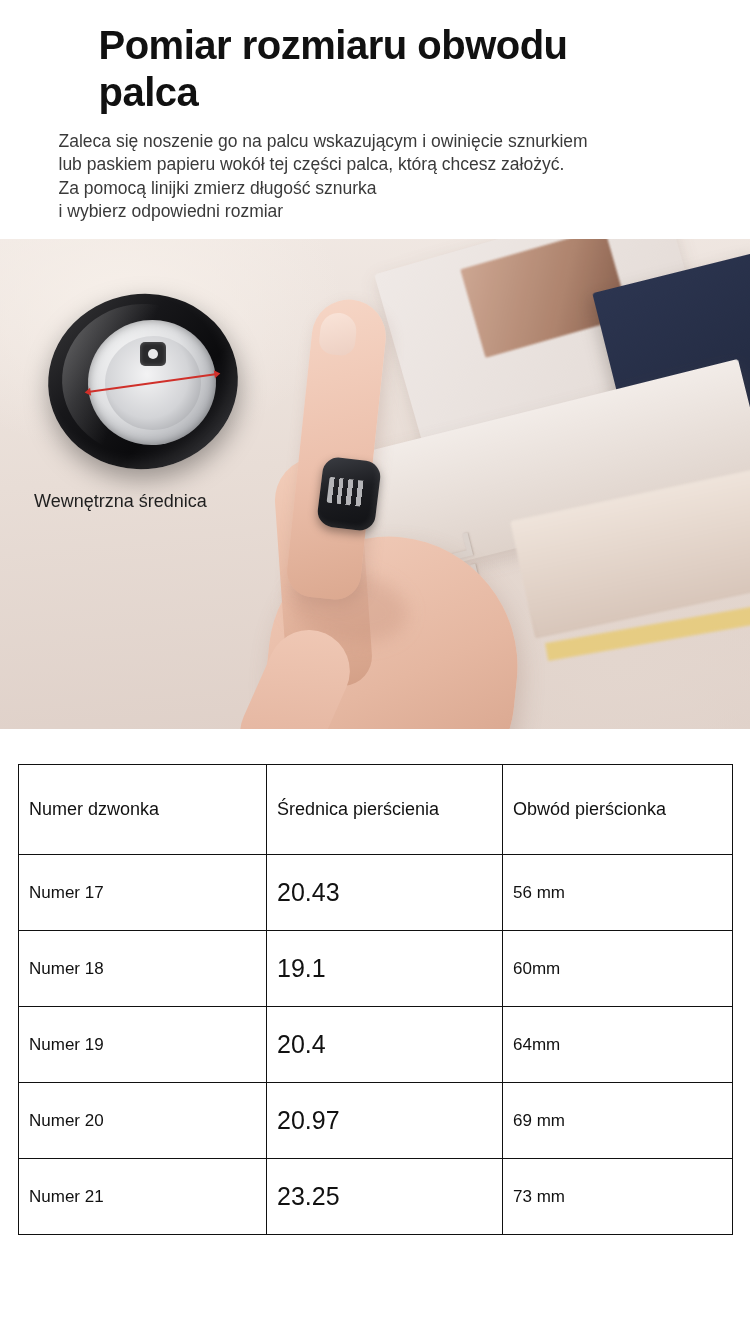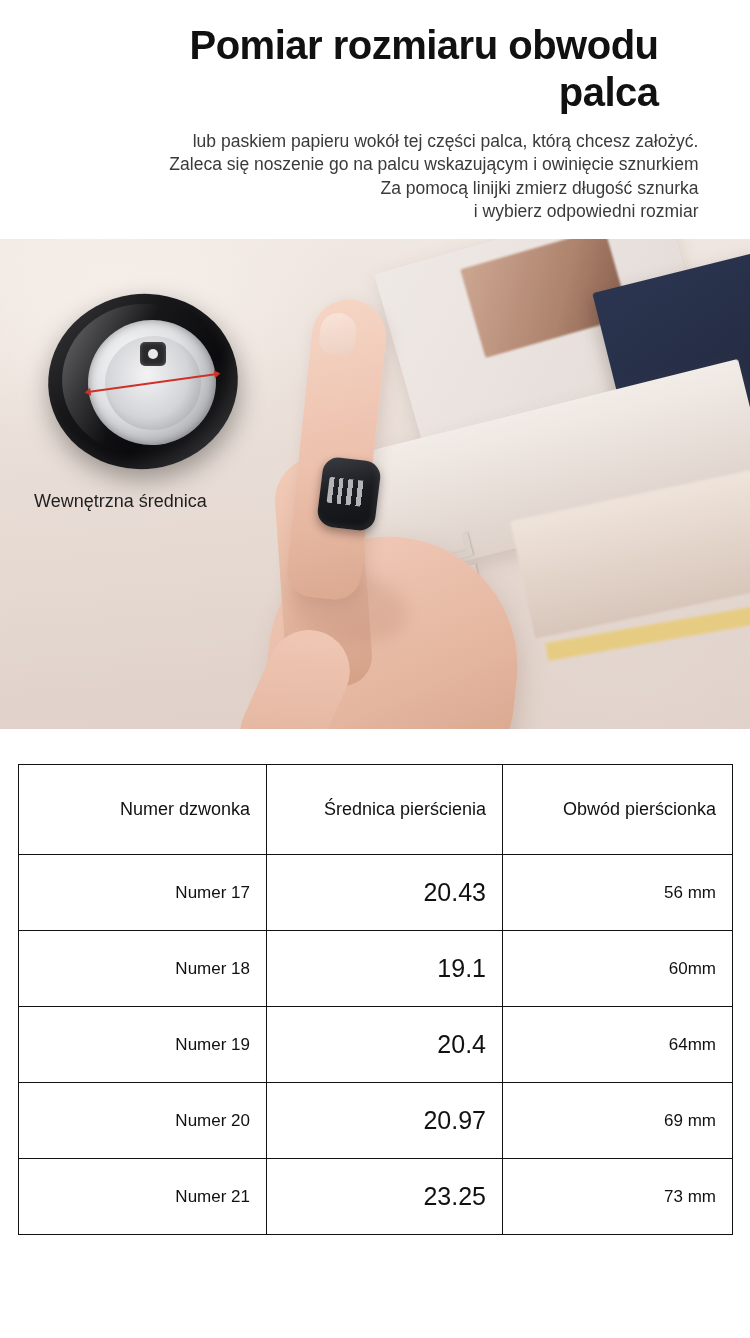--- a/index.html
+++ b/index.html
@@ -18,21 +18,21 @@
   }
   .page {
     width: 750px;
     height: 1338px;
     position: relative;
   }
 
   
   .header {
     padding: 22px 20px 0 27px;
-    text-align: right;
+    text-align: left;
   }
   .title {
     font-size: 40px;
     font-weight: bold;
     line-height: 1.18;
     letter-spacing: -0.5px;
     margin: 0 auto;
     max-width: 560px;
     color: #111;
   }
@@ -305,23 +305,23 @@
     width: 714px;
   }
   table.size-table {
     width: 714px;
     border-collapse: collapse;
     table-layout: fixed;
   }
   table.size-table th,
   table.size-table td {
     border: 1px solid #111;
-    text-align: right;
+    text-align: left;
     vertical-align: middle;
-    padding: 0 16px;
+    padding: 0 10px;
     color: #111;
   }
   table.size-table th {
     height: 90px;
     font-size: 18px;
     font-weight: normal;
     line-height: 1.3;
   }
   table.size-table td {
     height: 76px;
@@ -334,22 +334,22 @@
   .cell-circ { font-size: 17px; }
 </style>
 </head>
 <body>
 
 <div class="page">
 
   <div class="header">
     <h1 class="title">Pomiar rozmiaru obwodu palca</h1>
     <p class="subtitle">
+      <span class="subtitle-line">Zaleca się noszenie go na palcu wskazującym i owinięcie sznurkiem</span>
       <span class="subtitle-line">lub paskiem papieru wokół tej części palca, którą chcesz założyć.</span>
-      <span class="subtitle-line">Zaleca się noszenie go na palcu wskazującym i owinięcie sznurkiem</span>
       <span class="subtitle-line">Za pomocą linijki zmierz długość sznurka</span>
       <span class="subtitle-line">i wybierz odpowiedni rozmiar</span>
     </p>
   </div>
 
   <div class="photo">
     <div class="bg-desk"></div>
     <div class="mag1"></div>
     <div class="mag1-photo"></div>
     <div class="mag2"></div>

